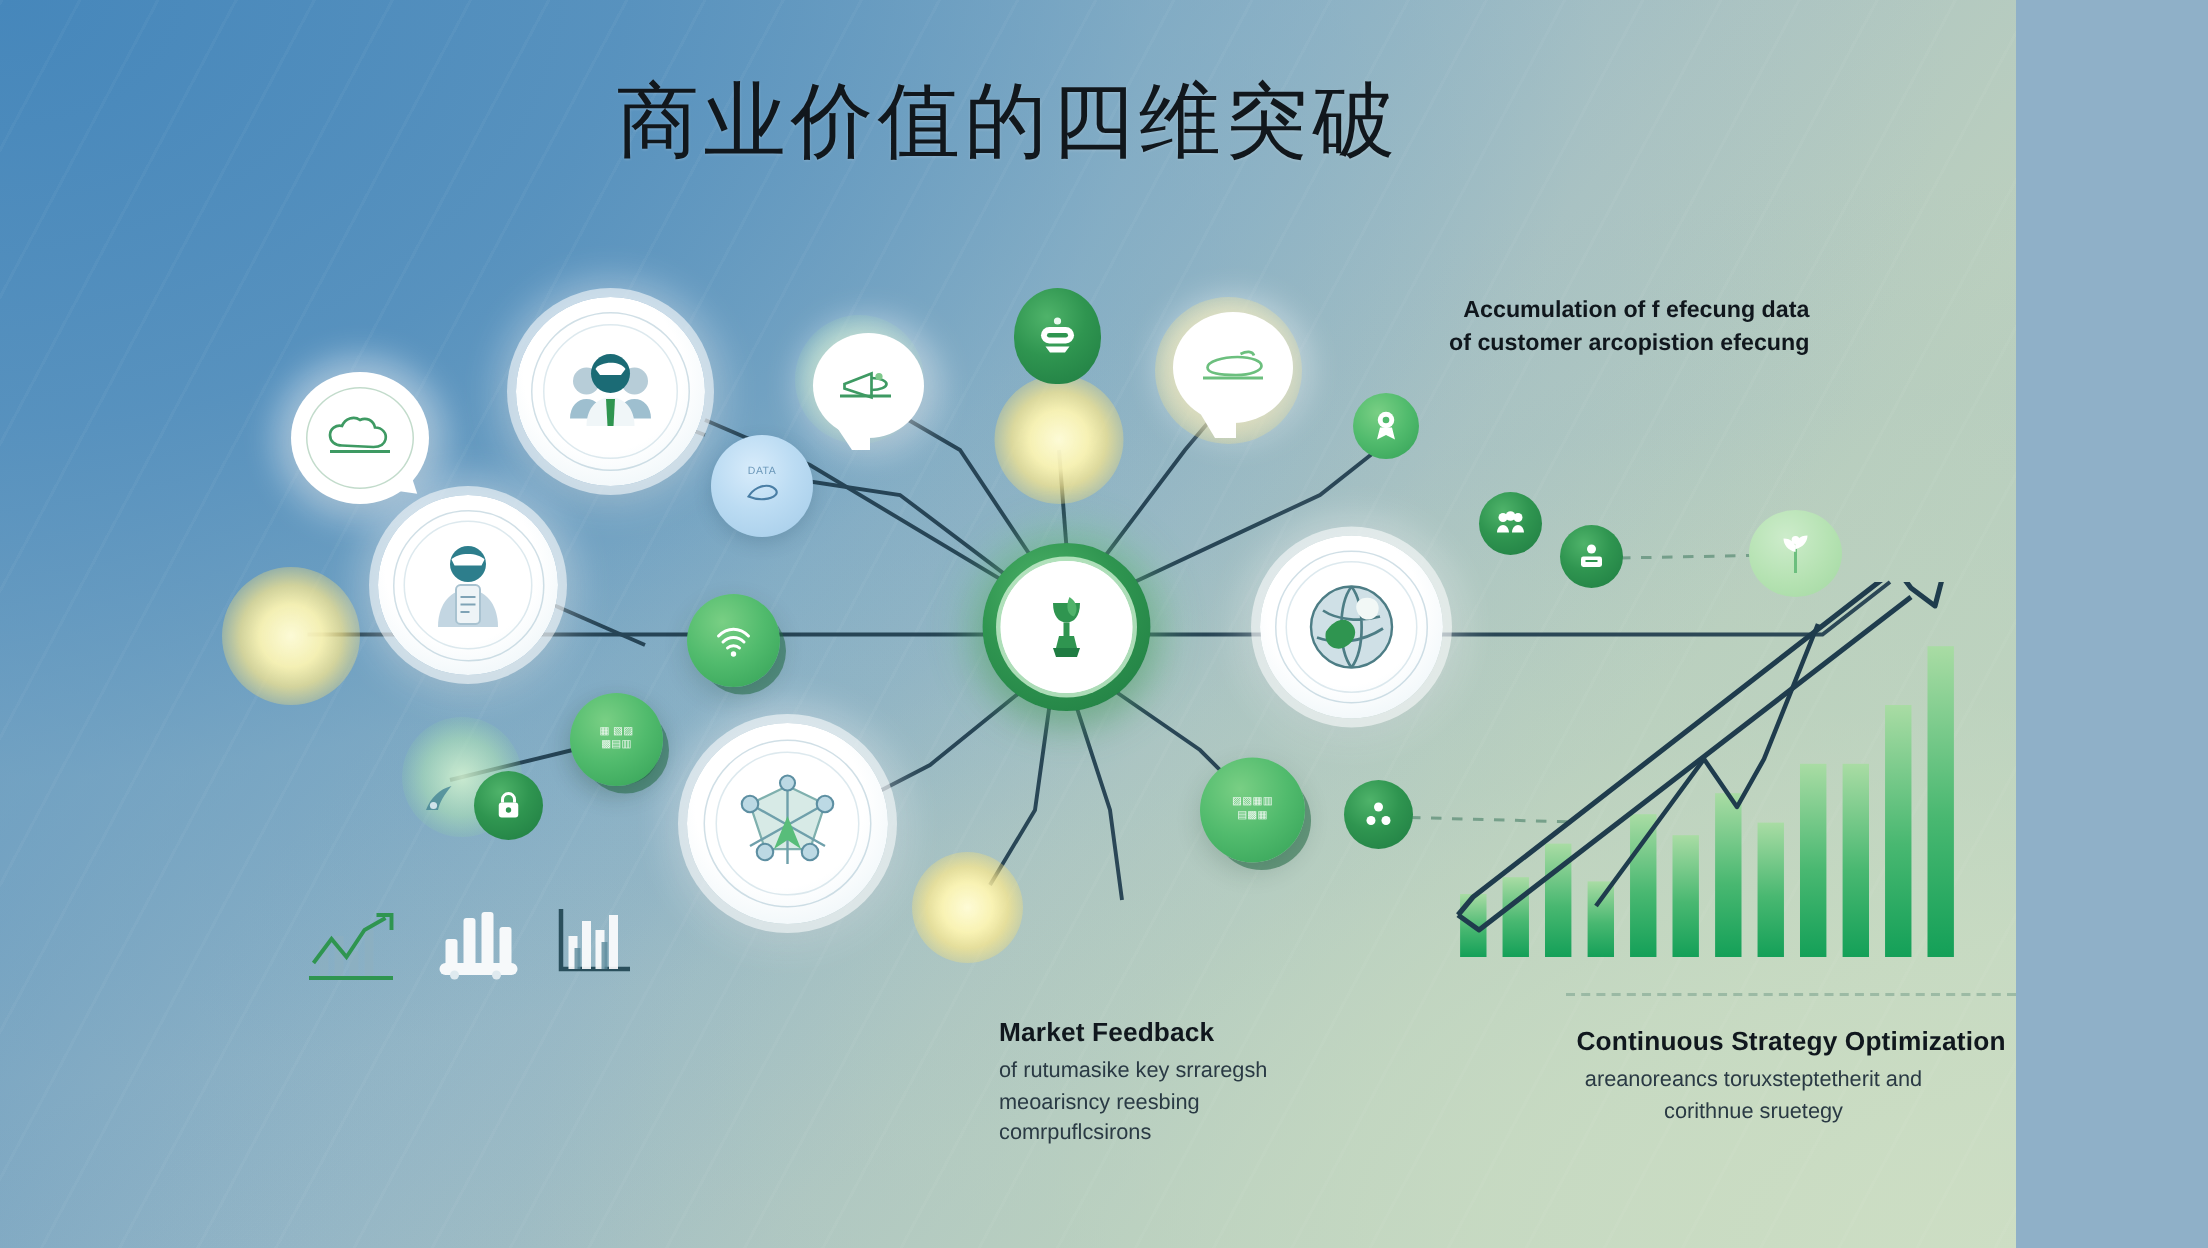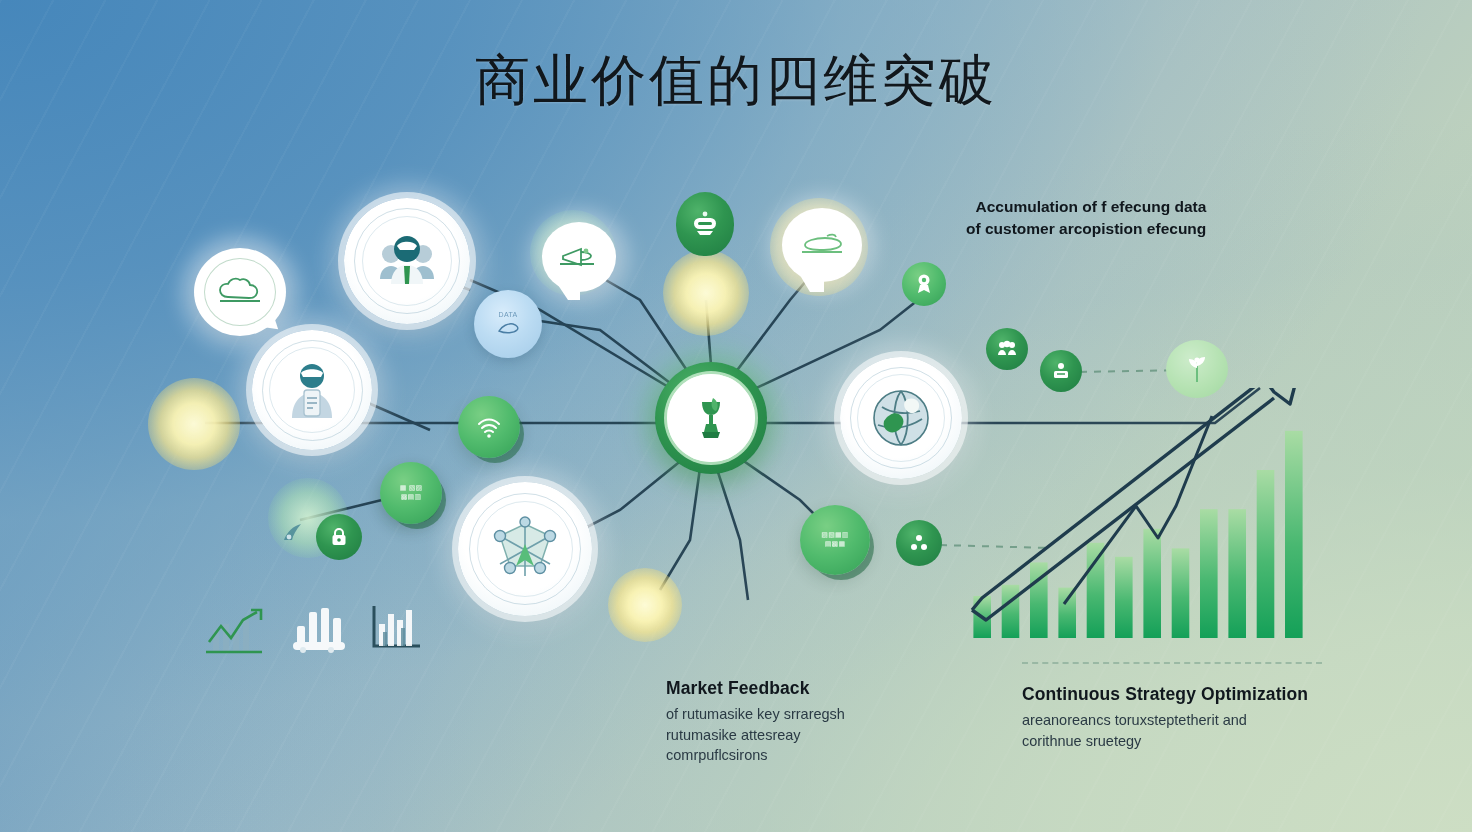--- a/index.html
+++ b/index.html
@@ -3,21 +3,21 @@
 <meta charset="utf-8">
 <title>商业价值的四维突破</title>
 <style>
   html, body {
     margin: 0;
     padding: 0;
     background: #8fb0c8;
   }
   #stage {
     position: relative;
-    width: 1472px;
+    width: 1344px;
     height: 832px;
     overflow: hidden;
     font-family: "Liberation Sans", "DejaVu Sans", sans-serif;
     background:
       radial-gradient(120% 110% at 100% 100%, rgba(205,222,196,0.98) 0%, rgba(200,219,195,0.80) 22%, rgba(186,210,192,0.45) 40%, rgba(150,185,195,0.12) 62%, rgba(0,0,0,0) 78%),
       radial-gradient(110% 120% at 0% 0%, rgba(70,135,187,1) 0%, rgba(86,145,190,0.92) 28%, rgba(120,167,196,0.55) 52%, rgba(150,185,200,0.18) 72%, rgba(0,0,0,0) 88%),
       linear-gradient(128deg, #5289bb 0%, #6d9dc0 22%, #93b5c6 42%, #adc4c2 58%, #bcd0be 74%, #c6d9bd 100%);
   }
   
   #stage::before {
@@ -538,22 +538,22 @@
   </div>
 
   <div class="annot" style="left:966px; top:196px;text-align:right;">
     <div>Accumulation of f efecung data</div>
     <div>of customer arcopistion efecung</div>
   </div>
 
 
   <div class="caption" style="left:666px; top:672px; width:260px;">
     <p class="cap-h" style="margin-top:6px;">Market Feedback</p>
-    <p class="cap-b" style="max-width:210px;">of rutumasike key srraregsh rutumasike attesreay comrpuflcsirons</p>
-  </div>
-
-  <div class="caption" style="left:1022px; top:662px; width:300px;">
+    <p class="cap-b" style="max-width:210px;">of rutumasike key srraregsh meoarisncy reesbing comrpuflcsirons</p>
+  </div>
+
+  <div class="caption" style="left:1044px; top:662px; width:300px;text-align:center;">
     <div class="dashline dark"></div>
     <p class="cap-h">Continuous Strategy Optimization</p>
     <p class="cap-b" style="max-width:250px;">areanoreancs toruxsteptetherit and corithnue sruetegy</p>
   </div>
 
 </div>
 
 </body></html>

